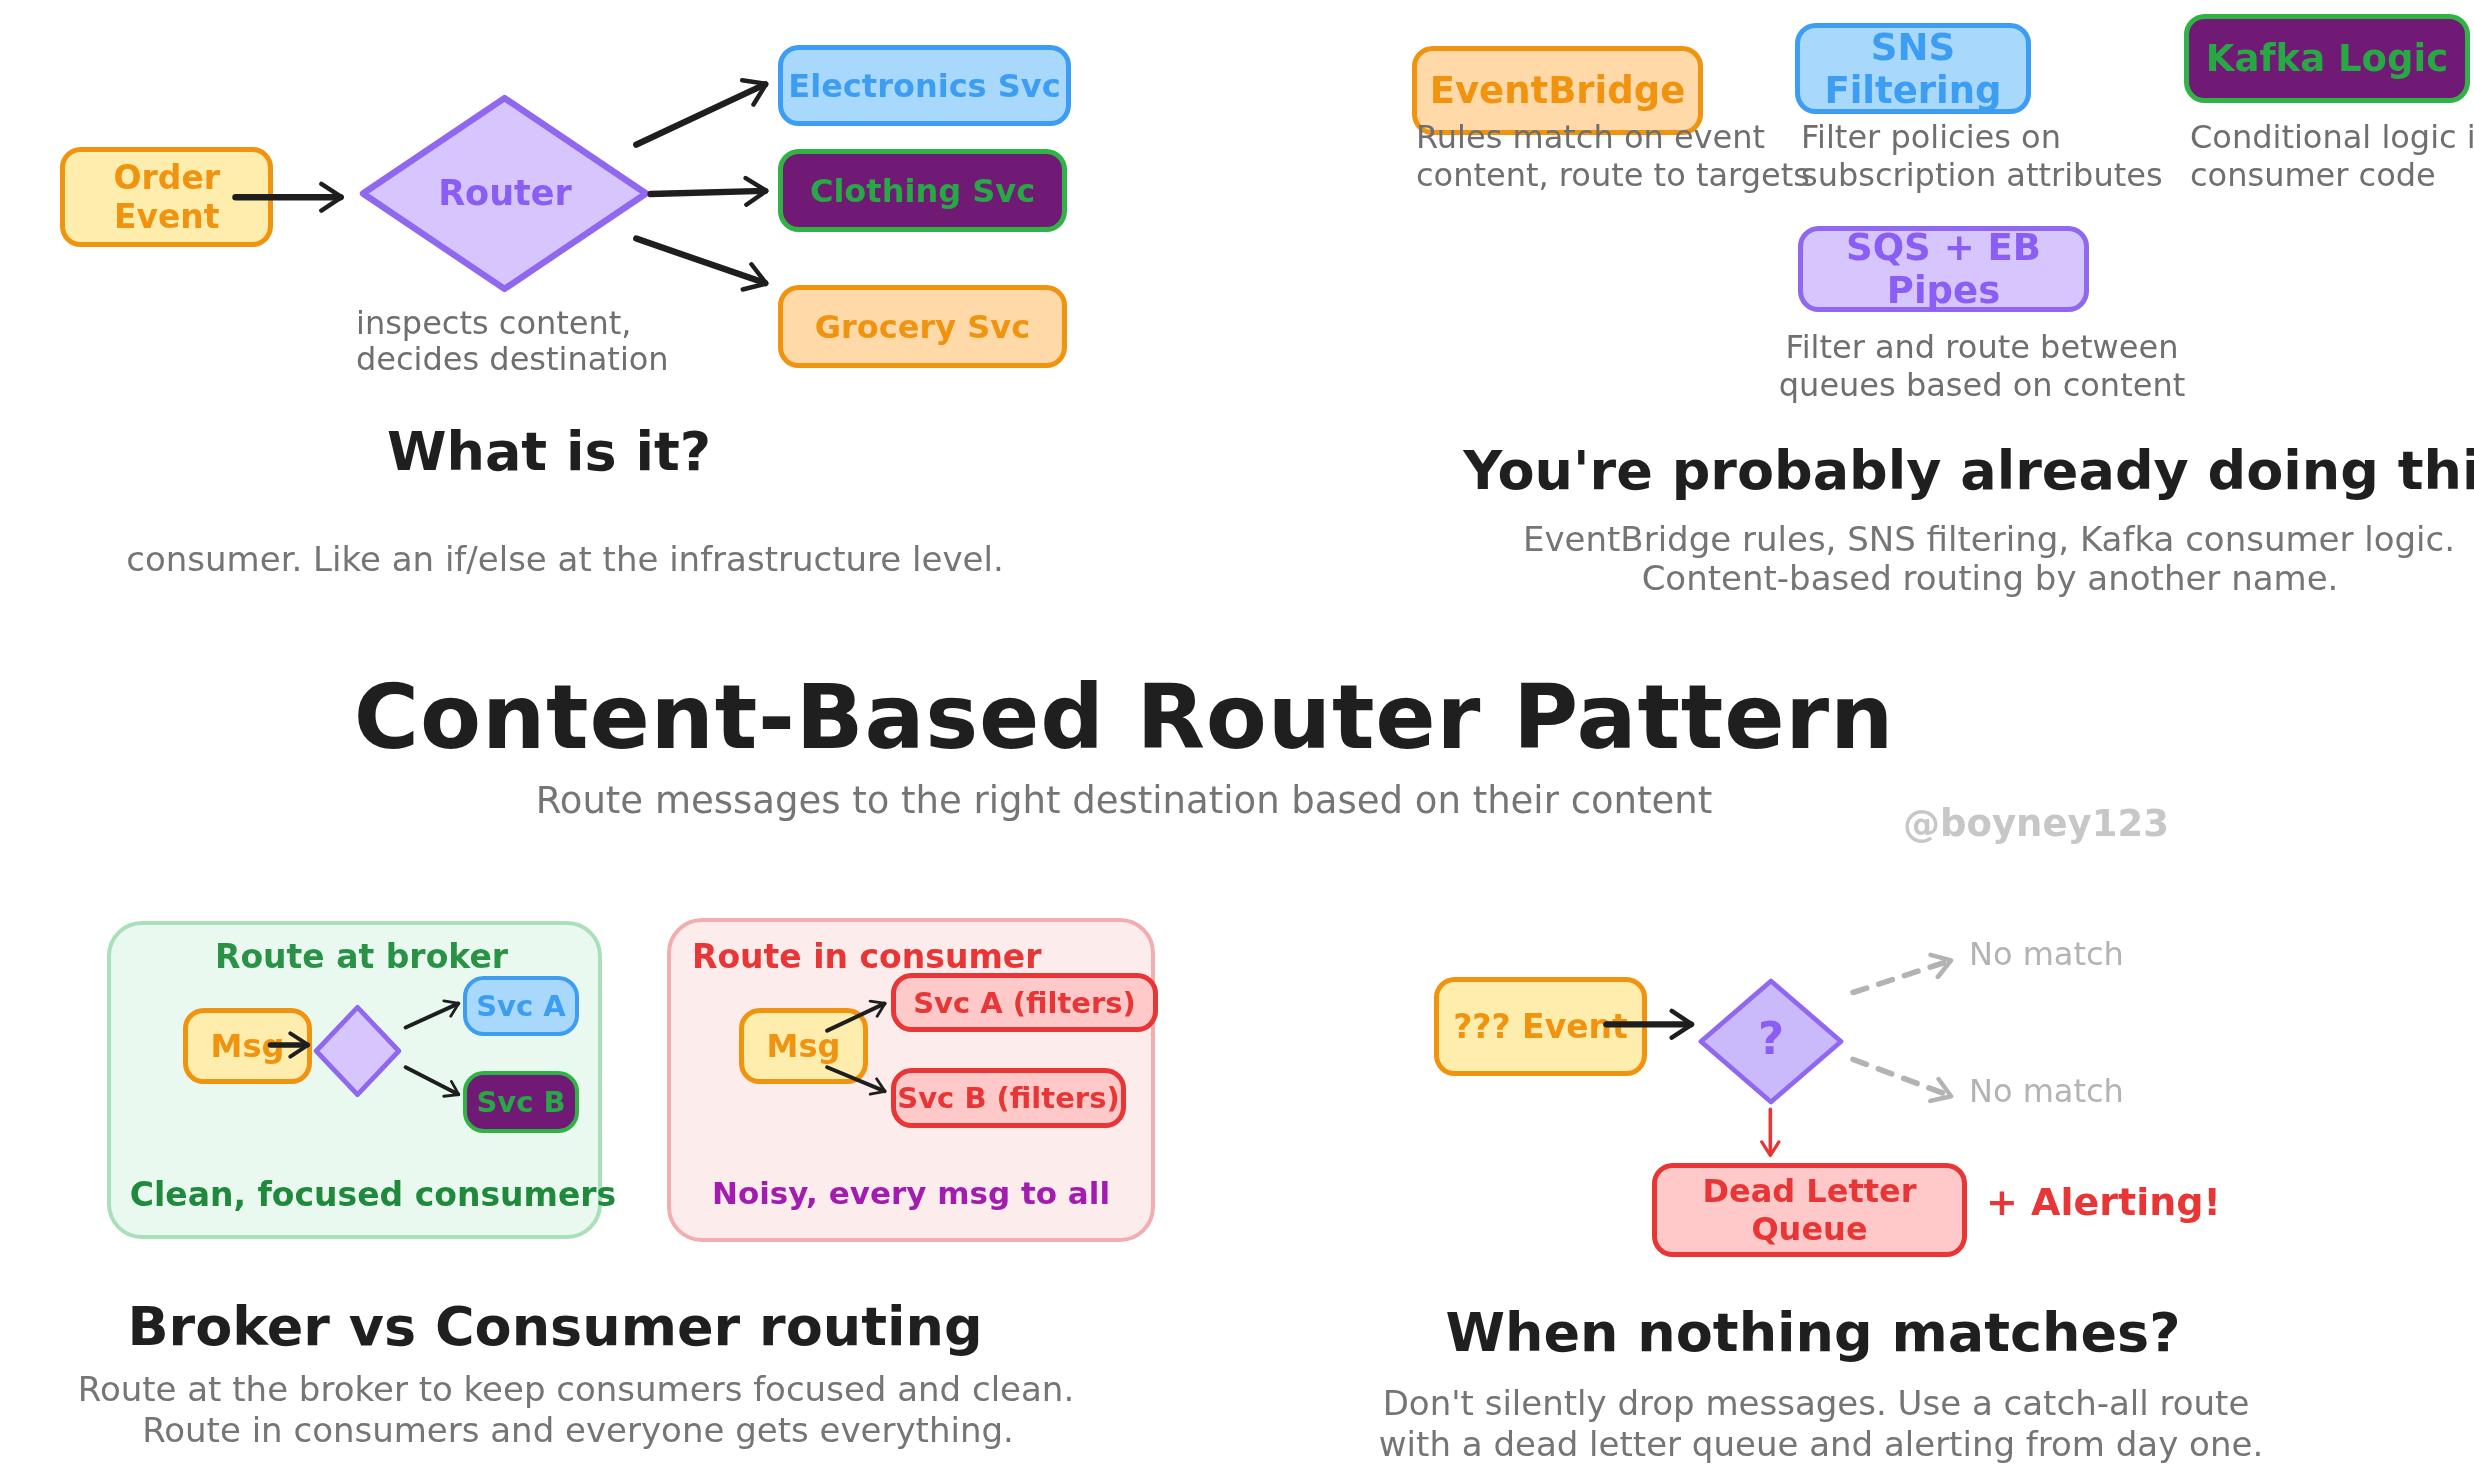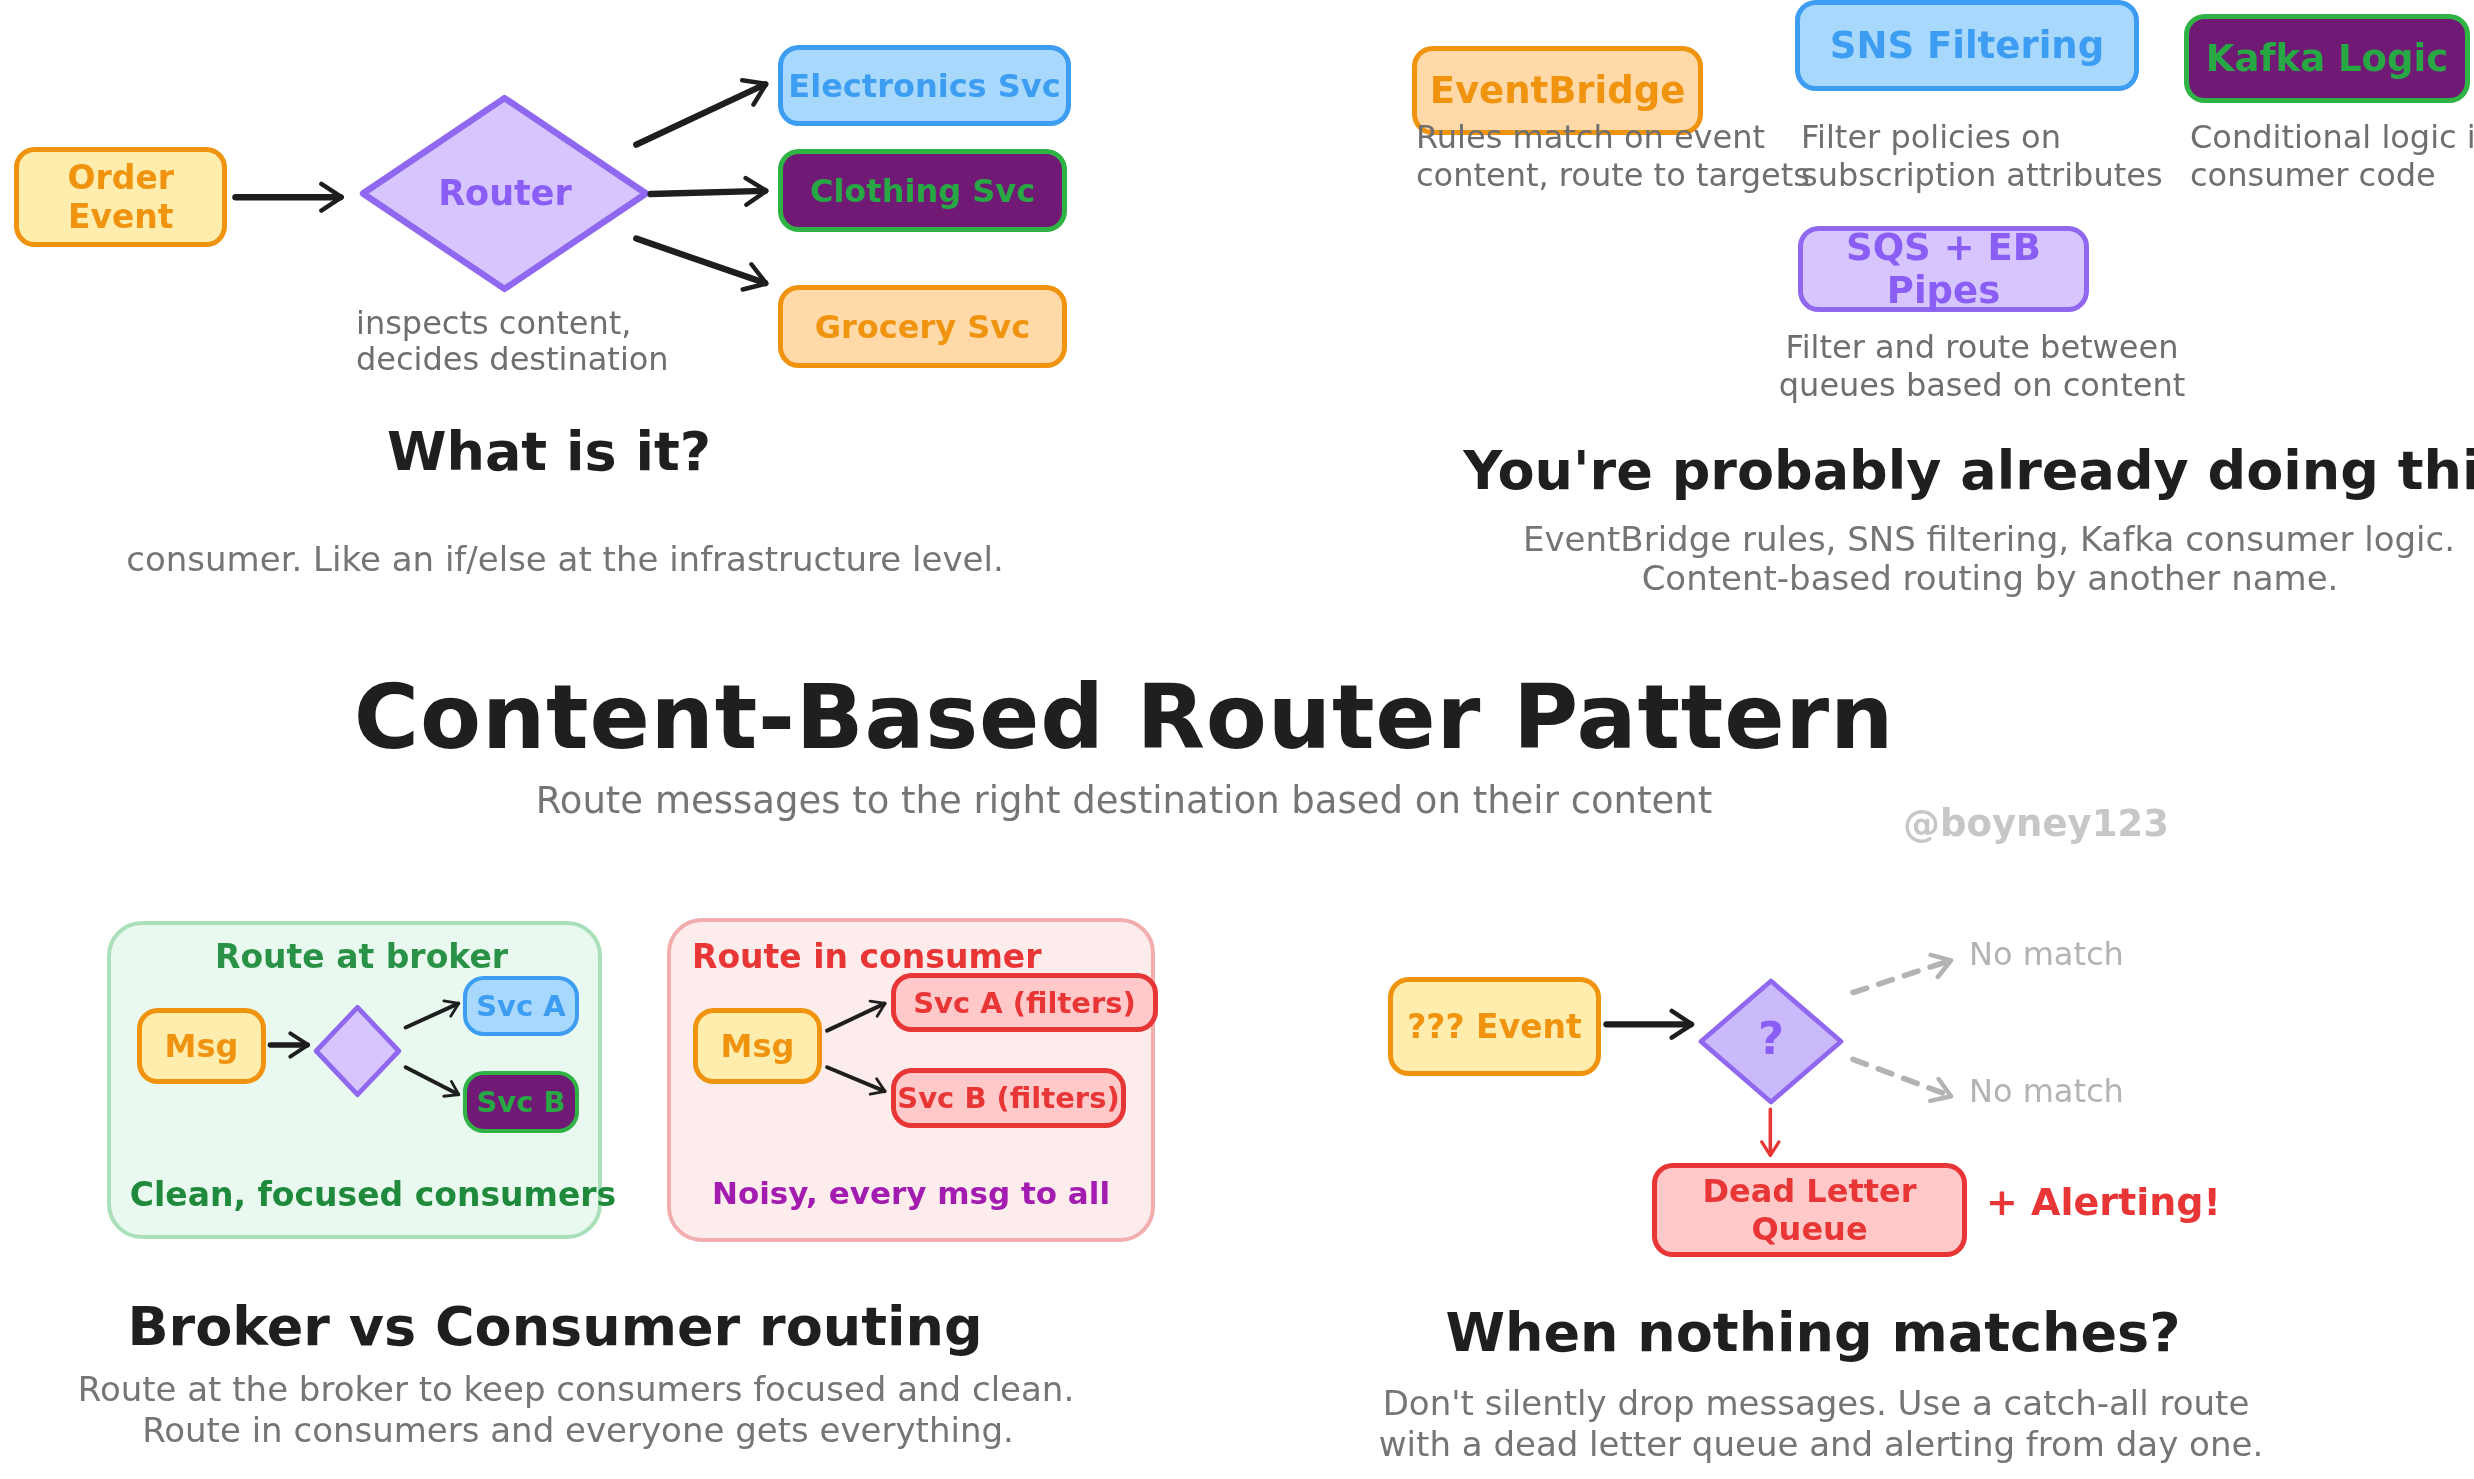--- a/index.html
+++ b/index.html
@@ -4,21 +4,21 @@
 <style>
   html,body{margin:0;padding:0;background:#ffffff;}
   body{width:2475px;height:1480px;overflow:hidden;position:relative;
        font-family:"DejaVu Sans","Liberation Sans",sans-serif;}
   #canvas{position:absolute;inset:0;width:2475px;height:1480px;}
 
   
   .node{position:absolute;border-radius:20.7px;border:5.6px solid;display:flex;
         align-items:center;justify-content:center;font-weight:bold;z-index:2;
         box-sizing:border-box;text-align:center;}
-  .yellow {background:#ffedad;border-color:#f0930f;color:#f0930f;}
+  .yellow {background:#ffedad;border-color:#f0930f;color:#f0930f;margin-left:46px;}
   .orange {background:#ffd9a8;border-color:#f0930f;color:#f0930f;margin-top:32px;}
   .blue   {background:#a8d8fc;border-color:#3d9df3;color:#3d9df3;}
   .green  {background:#701a75;border-color:#2fb344;color:#28a745;}
   .purple {background:#d6c6fd;border-color:#9068f0;color:#8a5ef5;}
   .red    {background:#ffc9c9;border-color:#e83535;color:#e83535;}
 
   
   .panel{position:absolute;border-radius:35px;border:4px solid;z-index:1;box-sizing:border-box;}
   .panel-green{background:#e9f9ef;border-color:#a9e0ba;}
   .panel-red  {background:#fcecec;border-color:#f2aeae;}
@@ -105,21 +105,21 @@
 
   <div class="txt ctr h-sec" style="left:549px;top:420px">What is it?</div>
   <div class="txt ctr body-t" style="left:565px;top:538px">consumer. Like an if/else at the infrastructure level.</div>
 
   <div class="node orange" style="left:1412px;top:14.3px;width:291px;height:89px;font-size:37px">
     <span>EventBridge</span>
   </div>
   <div class="txt caption" style="left:1416px;top:119px">Rules match on event</div>
   <div class="txt caption" style="left:1416px;top:157px">content, route to targets</div>
 
-  <div class="node blue" style="left:1795px;top:0;width:344px;height:91px;font-size:37px">
+  <div class="node blue" style="left:1795px;top:23px;width:236px;height:91px;font-size:37px">
     <span>SNS Filtering</span>
   </div>
   <div class="txt caption" style="left:1801px;top:119px">Filter policies on</div>
   <div class="txt caption" style="left:1801px;top:157px">subscription attributes</div>
 
   <div class="node green" style="left:2184px;top:14.3px;width:286px;height:89px;font-size:37px">
     <span>Kafka Logic</span>
   </div>
   <div class="txt caption" style="left:2190px;top:119px">Conditional logic in</div>
   <div class="txt caption" style="left:2190px;top:157px">consumer code</div>

